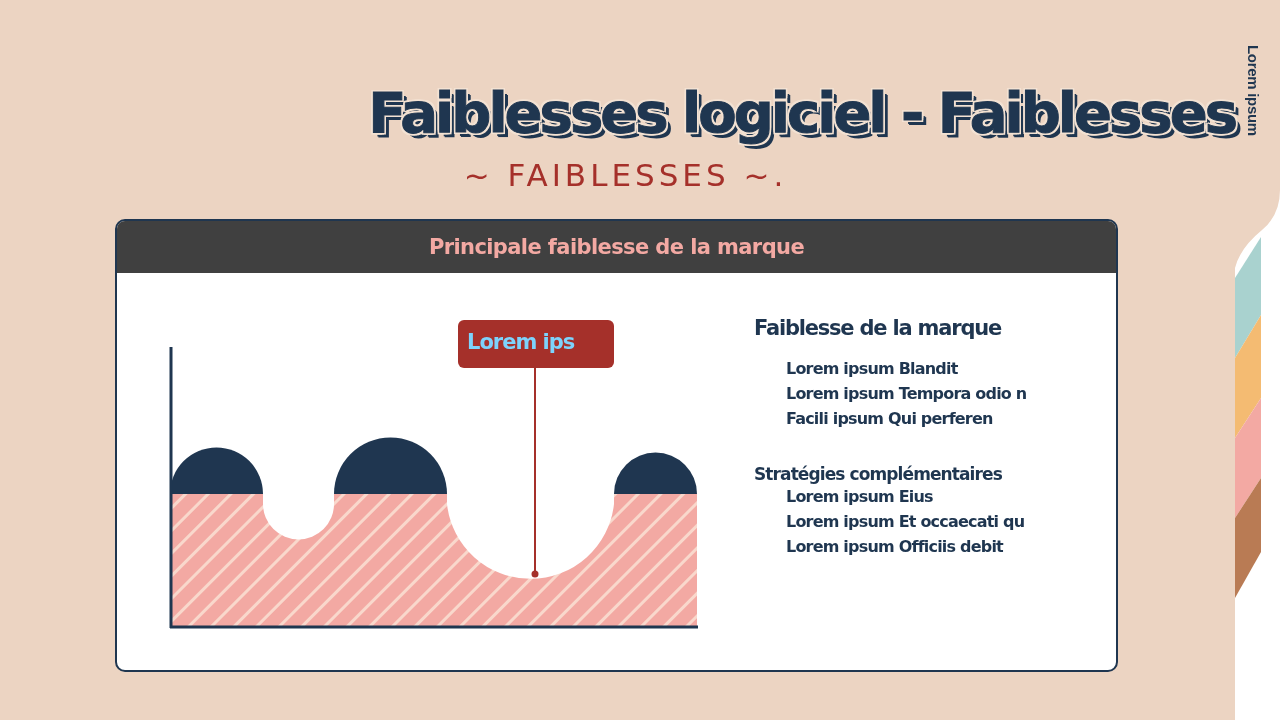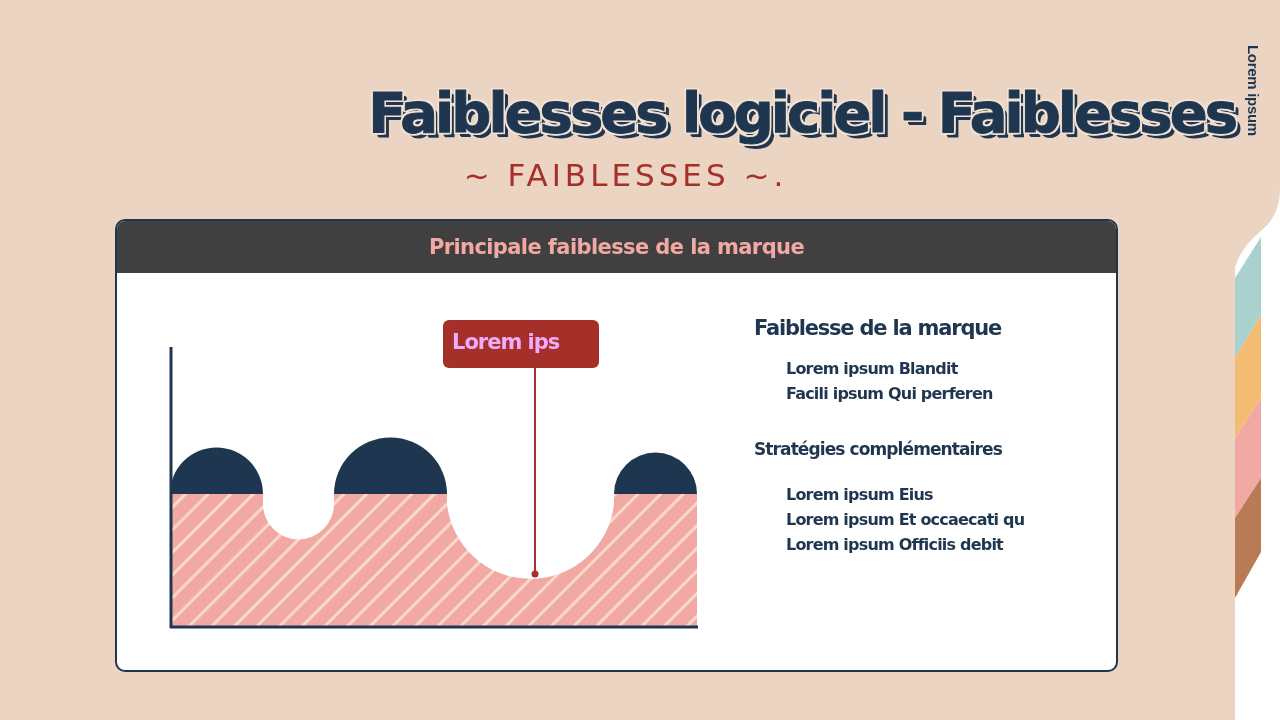--- a/index.html
+++ b/index.html
@@ -65,25 +65,25 @@
       font-size: 21px;
       letter-spacing: -0.6px;
       color: #f3a9a3;
     }
     .chart-svg {
       position: absolute;
       left: 0; top: 0;
     }
     .callout {
       position: absolute;
-      left: 326px; top: 99px;
+      left: 341px; top: 99px;
       width: 156px; height: 48px;
       background: #a5302a;
       border-radius: 6px;
-      color: #f0abfc;
+      color: #7dd3fc;
       font-family: "DejaVu Sans", sans-serif;
       font-weight: 700;
       font-size: 21px;
       letter-spacing: -1px;
       padding: 10px 0 0 9px;
     }
     .info {
       position: absolute;
       left: 637px; top: 95px;
       width: 340px;
@@ -95,21 +95,20 @@
       font-size: 21px;
       letter-spacing: -1.2px;
       margin-bottom: 16px;
       font-weight: 700;
     }
     .info h4 {
       font-size: 17px;
       letter-spacing: -0.9px;
       font-weight: 700;
       margin-top: 33px;
-      margin-bottom: 23px;
     }
     .info ul { list-style: none; }
     .info li {
       font-size: 16px;
       letter-spacing: -0.8px;
       line-height: 25px;
       margin-left: 32px;
     }
   </style>
 </head>
@@ -151,20 +150,21 @@
     <line x1="418" y1="146" x2="418" y2="353" stroke="#a5302a" stroke-width="2"></line>
     <circle cx="418" cy="353" r="3.5" fill="#a5302a"></circle>
   </svg>
 
   <div class="callout">Lorem ips</div>
 
   <div class="info">
     <h3>Faiblesse de la marque</h3>
     <ul>
       <li>Lorem ipsum Blandit</li>
+      <li>Lorem ipsum Tempora odio n</li>
       <li>Facili ipsum Qui perferen</li>
     </ul>
     <h4>Stratégies complémentaires</h4>
     <ul>
       <li>Lorem ipsum Eius</li>
       <li>Lorem ipsum Et occaecati qu</li>
       <li>Lorem ipsum Officiis debit</li>
     </ul>
   </div>
 </div>

